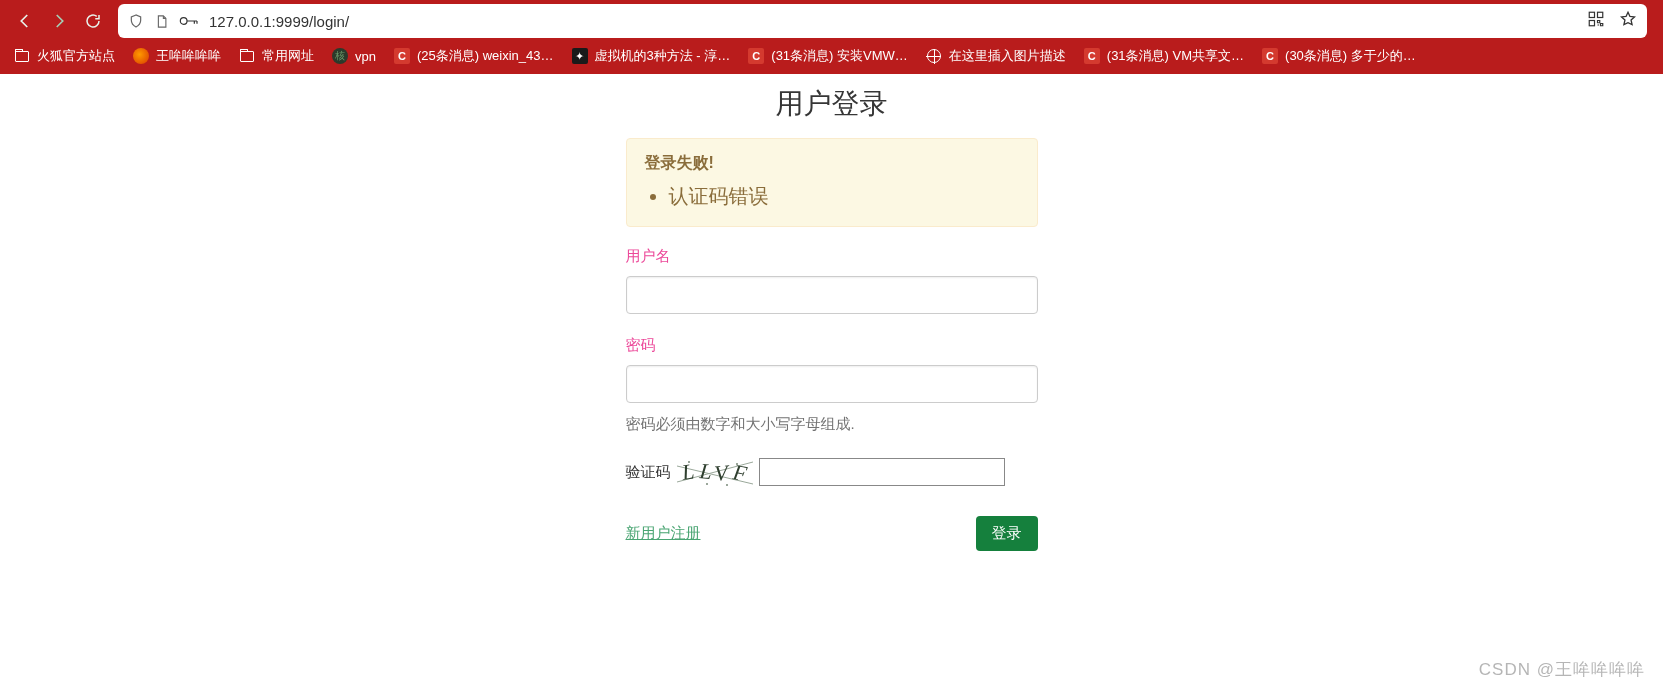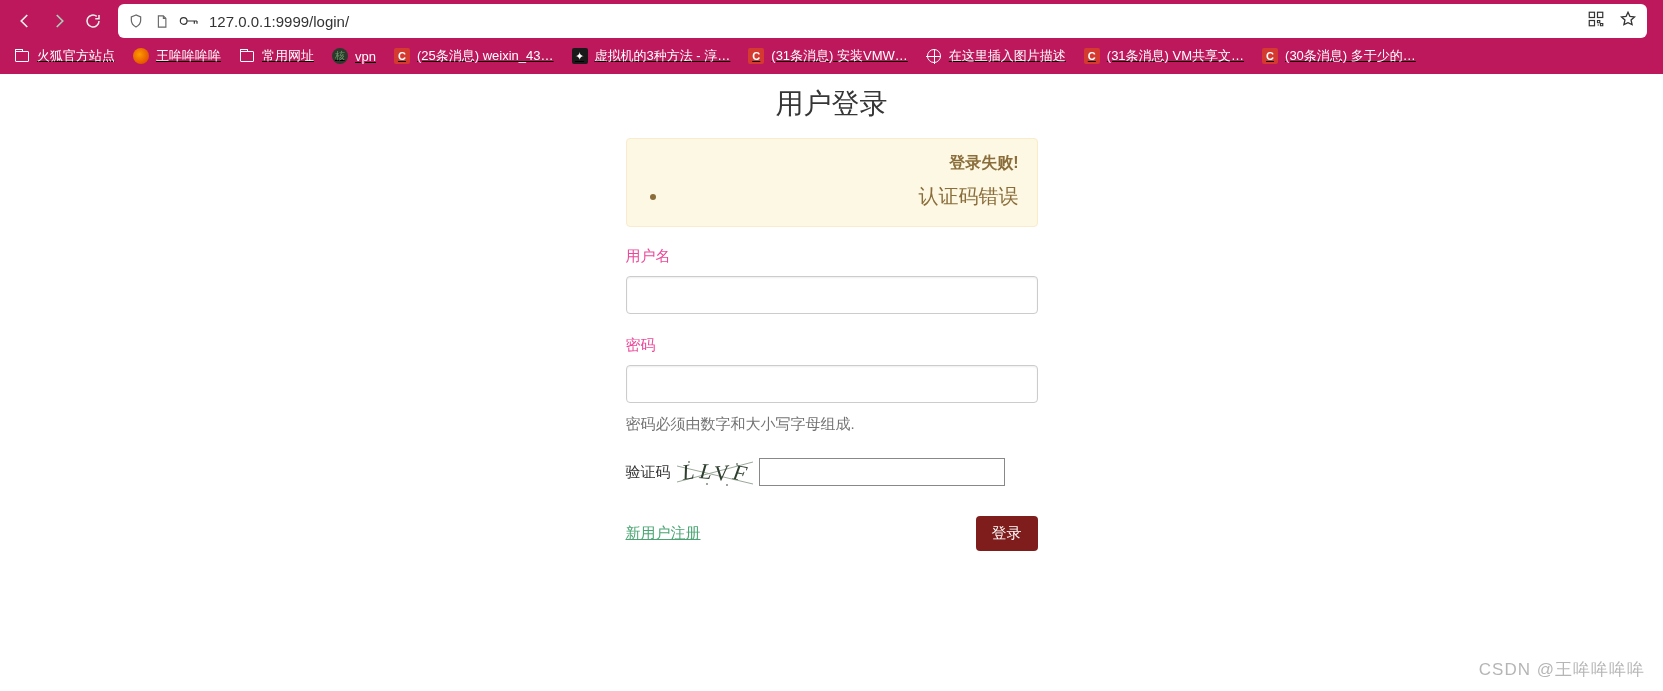--- a/index.html
+++ b/index.html
@@ -8,21 +8,21 @@
     font-family: Arial, "Microsoft YaHei", sans-serif;
     background: #fff;
     width: 1663px;
     height: 691px;
     position: relative;
     overflow: hidden;
   }
 
   
   .browser-top {
-    background: #be185d;
+    background: #b91c1c;
   }
   .toolbar {
     display: flex;
     align-items: center;
     height: 42px;
     padding: 3px 8px;
   }
   .nav-btn {
     width: 34px;
     height: 34px;
@@ -47,21 +47,20 @@
   .url-icon { color: #555; display:flex; align-items:center; justify-content:center; }
   .url-text { font-size: 15px; color: #333; flex: 1; }
   .url-actions { display:flex; gap:14px; color:#555; }
 
   .bookmarks {
     display: flex;
     align-items: center;
     height: 32px;
     padding: 0 10px 4px 6px;
     gap: 2px;
-    text-decoration: underline;
   }
   .bk-item {
     display: flex;
     align-items: center;
     color: #fff;
     font-size: 13px;
     padding: 3px 8px;
     border-radius: 4px;
     cursor: pointer;
     gap: 7px;
@@ -133,21 +132,20 @@
     text-align: center;
     margin: 5px 0 15px 0;
   }
   .alert {
     background: #fcf8e3;
     border: 1px solid #faebcc;
     border-radius: 4px;
     color: #8a6d3b;
     padding: 14px 18px 14px 18px;
     margin-bottom: 20px;
-    text-align: right;
   }
   .alert strong { font-weight: bold; }
   .alert ul { margin: 6px 0 0 0; padding-left: 24px; }
   .alert li { font-size: 20px; line-height: 1.6; }
 
   .form-label {
     font-size: 15px;
     color: #ec4899;
     margin-bottom: 10px;
     margin-top: 10px;
@@ -195,21 +193,21 @@
     align-items: center;
     margin-top: 28px;
     gap: 20px;
   }
   .reg-link {
     color: #4aa573;
     text-decoration: underline;
     font-size: 15px;
   }
   .btn-login {
-    background: #7f1d1d;
+    background: #15803d;
     color: #fff;
     border: none;
     border-radius: 4px;
     padding: 8px 16px;
     font-size: 15px;
     cursor: pointer;
   }
 
   .watermark {
     position: absolute;

